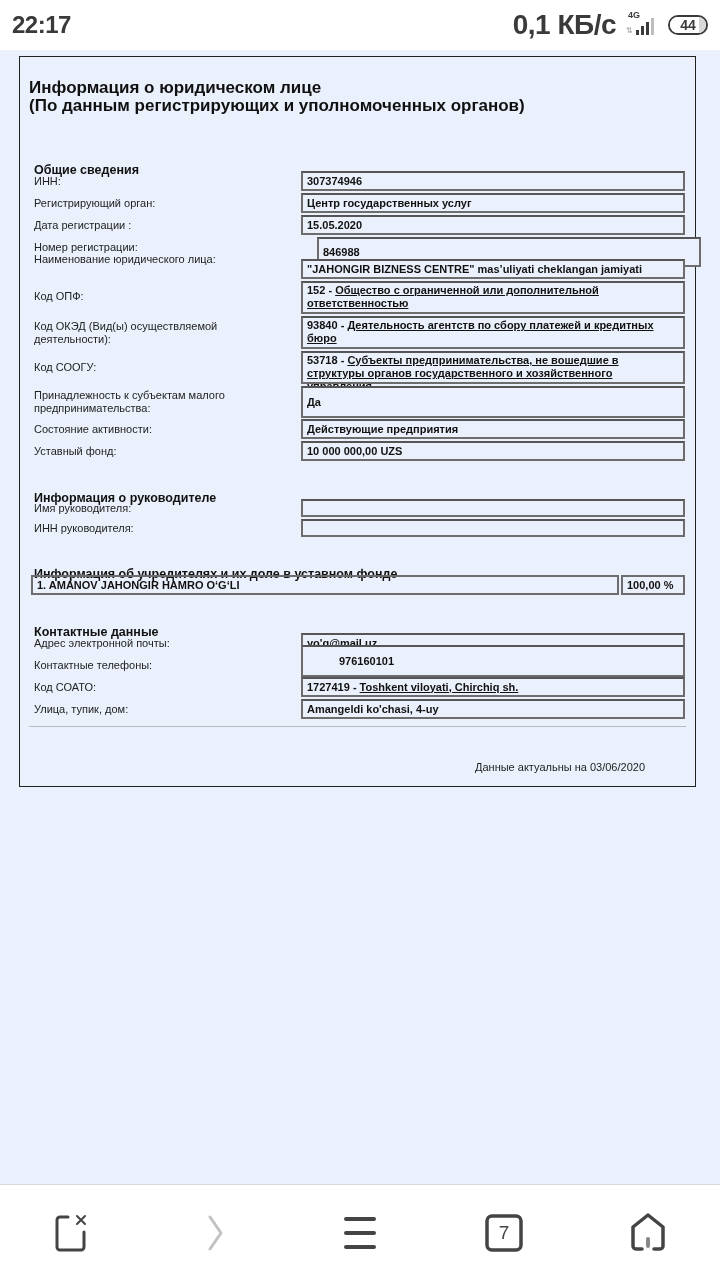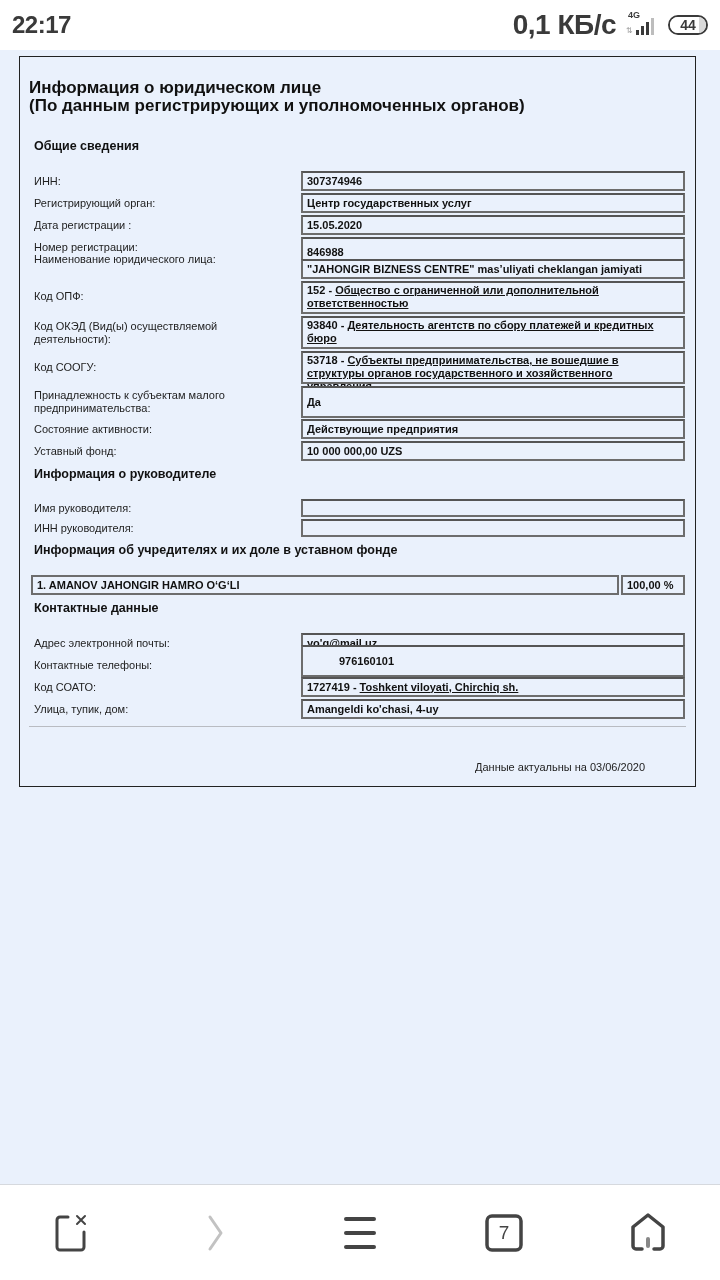--- a/index.html
+++ b/index.html
@@ -14,21 +14,21 @@
     .signal .g4 { position: absolute; left: 4px; top: -2px; font-size: 9px; font-weight: bold; color: #3a3a3a; }
     .signal .arrows { position: absolute; left: 2px; bottom: 3px; font-size: 8px; color: #999; }
     .signal .bar { position: absolute; bottom: 3px; width: 3px; background: #3a3a3a; }
     .battery { width: 40px; height: 20px; border: 2px solid #3a3a3a; border-radius: 10px; position: relative; display: flex; align-items: center; justify-content: center; font-size: 14px; font-weight: bold; color: #3a3a3a; overflow: hidden; }
     .battery .fill { position: absolute; left: 0; top: 0; bottom: 0; width: 80%; background: #ffffff; z-index: 0; }
     .battery .rest { position: absolute; right: 0; top: 0; bottom: 0; width: 20%; background: #d9d9d9; z-index: 0; }
     .battery span { position: relative; z-index: 1; }
 
     .card { position: absolute; left: 19px; top: 56px; width: 677px; height: 731px; border: 1px solid #222; background: #eaf1fc; }
     .title { position: absolute; left: 9px; top: 22px; font-size: 17px; font-weight: bold; line-height: 18px; color: #111; }
-    .section-head { position: absolute; left: 14px; font-size: 12.5px; font-weight: bold; color: #111; }
+    .section-head { position: absolute; left: 14px; font-size: 12.5px; font-weight: bold; color: #111; margin-top: 24px; }
     .row-label { position: absolute; left: 14px; width: 250px; font-size: 11px; color: #222; line-height: 13px; }
     .value-box { position: absolute; left: 281px; width: 384px; border: 2px solid #6d6d6d; border-top-color: #555; background: #eaf1fc; font-size: 11px; font-weight: bold; color: #111; padding: 2px 4px; line-height: 13px; display: flex; align-items: center; }
     .value-box.tall { align-items: flex-start; padding-top: 1px; }
     .value-box u { text-decoration: underline; }
     .founder-name { position: absolute; left: 11px; top: 518px; width: 588px; height: 20px; border: 2px solid #6d6d6d; font-size: 11px; font-weight: bold; color: #111; padding: 2px 4px; line-height: 13px; }
     .founder-share { position: absolute; left: 601px; top: 518px; width: 64px; height: 20px; border: 2px solid #6d6d6d; font-size: 11px; font-weight: bold; color: #111; padding: 2px 4px; line-height: 13px; }
     .divider { position: absolute; left: 9px; top: 669px; width: 657px; height: 1px; background: #b9bcc2; }
     .updated { position: absolute; left: 455px; top: 704px; font-size: 11px; color: #222; }
 
     .nav-bar { position: absolute; left: 0; top: 1184px; width: 720px; height: 96px; background: #ffffff; border-top: 1px solid #d6d9de; }
@@ -68,21 +68,21 @@
   <div class="row-label" style="top:118px;">ИНН:</div>
   <div class="value-box" style="top:114px;height:20px;">307374946</div>
 
   <div class="row-label" style="top:140px;">Регистрирующий орган:</div>
   <div class="value-box" style="top:136px;height:20px;">Центр государственных услуг</div>
 
   <div class="row-label" style="top:162px;">Дата регистрации :</div>
   <div class="value-box" style="top:158px;height:20px;">15.05.2020</div>
 
   <div class="row-label" style="top:184px;">Номер регистрации:</div>
-  <div class="value-box" style="top:180px;height:30px;">846988</div>
+  <div class="value-box" style="top:180px;height:30px;margin-left:16px;">846988</div>
 
   <div class="row-label" style="top:196px;">Наименование юридического лица:</div>
   <div class="value-box" style="top:202px;height:20px;">"JAHONGIR BIZNESS CENTRE" mas’uliyati cheklangan jamiyati</div>
 
   <div class="row-label" style="top:233px;">Код ОПФ:</div>
   <div class="value-box tall" style="top:224px;height:33px;">
     <span><span>152 - </span><u>Общество с ограниченной или дополнительной ответственностью</u></span>
   </div>
 
   <div class="row-label" style="top:263px;">Код ОКЭД (Вид(ы) осуществляемой деятельности):</div>

